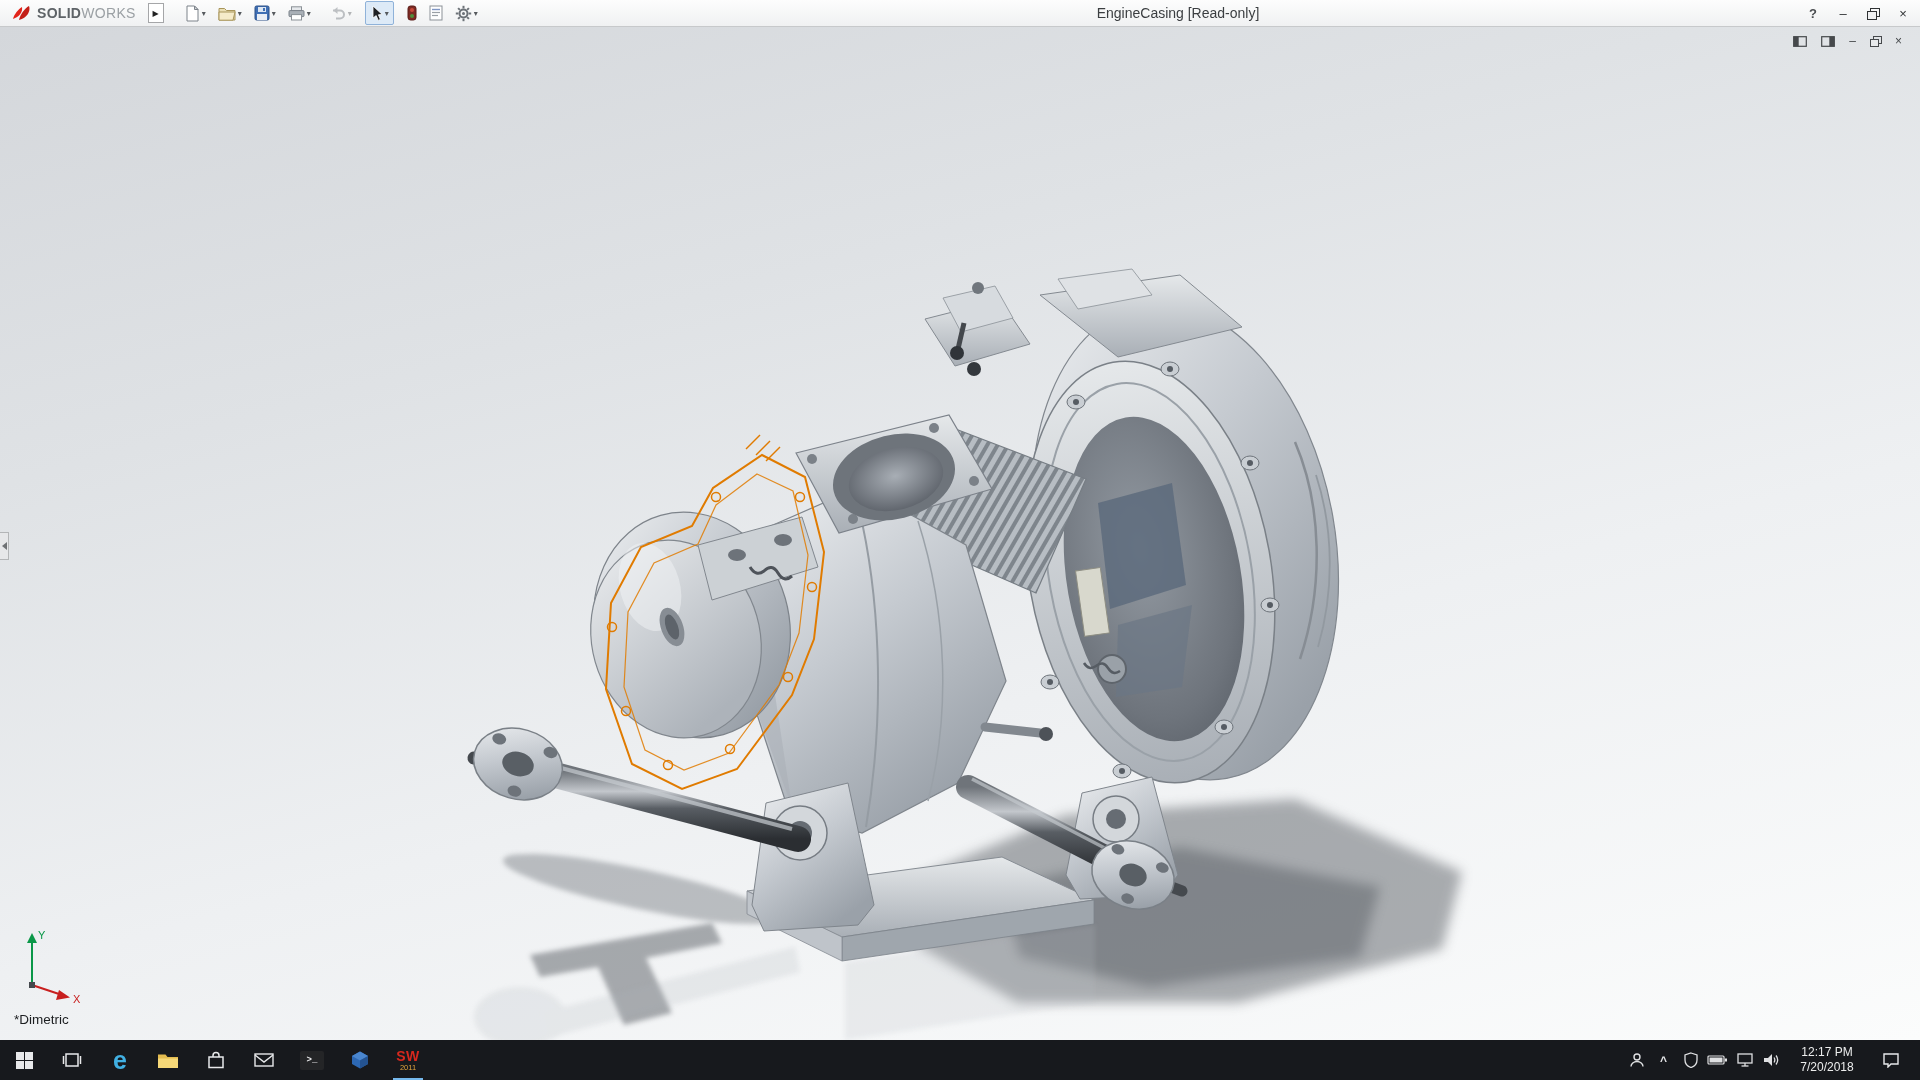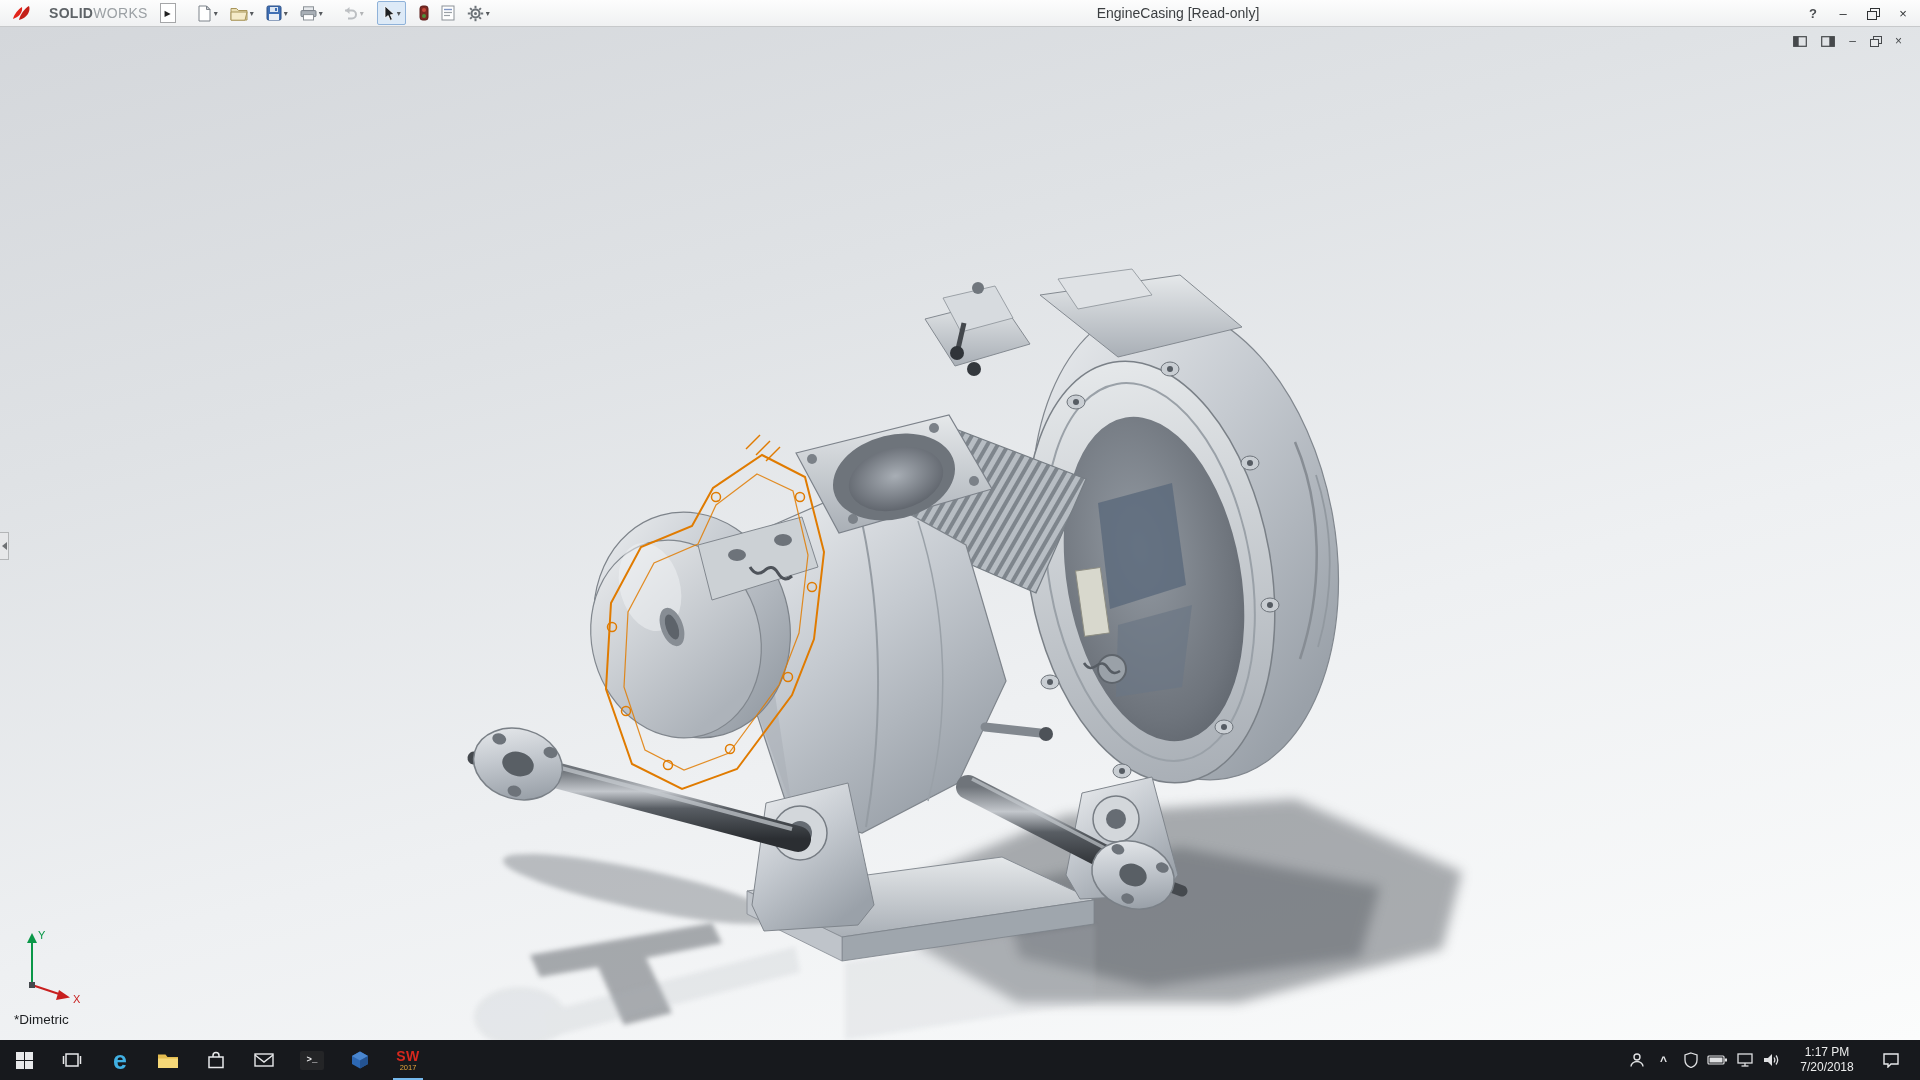--- a/index.html
+++ b/index.html
@@ -1,21 +1,21 @@
 <!DOCTYPE html>
 <html><head>
 <meta charset="utf-8">
 <style>
   *{margin:0;padding:0;box-sizing:border-box;}
   html,body{width:1920px;height:1080px;overflow:hidden;font-family:"Liberation Sans","DejaVu Sans",sans-serif;background:#fff;}
   .screen{position:relative;width:1920px;height:1080px;}
 
   
   .titlebar{position:absolute;top:0;left:0;width:1920px;height:27px;background:linear-gradient(#fdfdfd,#f0f1f2);border-bottom:1px solid #c7c9cb;display:flex;align-items:center;z-index:30;}
-  .logo{display:flex;align-items:center;gap:15px;padding:0 12px 0 10px;}
+  .logo{display:flex;align-items:center;gap:3px;padding:0 12px 0 10px;}
   .logo-solid{font-weight:bold;color:#5e6367;font-size:14px;letter-spacing:.3px;}
   .logo-works{color:#9ba0a4;font-size:14px;letter-spacing:.3px;}
   .expand-btn{width:16px;height:20px;border:1px solid #a5a6a8;background:#fff;display:flex;align-items:center;justify-content:center;font-size:8px;color:#222;margin-right:16px;cursor:pointer;}
   .toolbar{display:flex;align-items:center;gap:2px;}
   .tool{display:flex;align-items:center;height:24px;padding:0 4px;border:1px solid transparent;border-radius:2px;cursor:pointer;}
   .tool .dd{font-size:8px;color:#55595d;margin-left:2px;}
   .tool.active{border-color:#8fb2d9;background:#ddeaf7;}
   .tool.disabled{opacity:.42;}
   .tool.gapL{margin-left:6px;}
   .title{position:absolute;left:1178px;transform:translateX(-50%);font-size:14px;color:#3b3e41;white-space:nowrap;}
@@ -434,21 +434,21 @@
       <div class="ticon">
         <svg width="20" height="20" viewBox="0 0 20 20">
             <polygon points="10,1.5 18,6 18,14 10,18.5 2,14 2,6" fill="#2d68b4"></polygon>
             <polygon points="10,1.5 18,6 10,10.5 2,6" fill="#4a86cf"></polygon>
             <polygon points="10,10.5 18,6 18,14 10,18.5" fill="#245391"></polygon>
           </svg>
       </div>
       <div class="ticon running">
         <span class="sw-tile">
           <span class="sw-label">SW</span>
-          <span class="sw-year">2017</span>
+          <span class="sw-year">2011</span>
         </span>
       </div>
     </div>
 
     <div class="tray">
       <div class="tray-icon">
         <svg width="18" height="16" viewBox="0 0 18 16">
             <circle cx="9" cy="5" r="3" fill="none" stroke="#dfe0e2" stroke-width="1.4"></circle>
             <path d="M3 14.5 a6 5 0 0 1 12 0" fill="none" stroke="#dfe0e2" stroke-width="1.4"></path>
           </svg>
@@ -475,21 +475,21 @@
             <line x1="4.5" y1="13" x2="11.5" y2="13" stroke="#dfe0e2" stroke-width="1.3"></line>
           </svg>
       </div>
       <div class="tray-icon">
         <svg width="17" height="14" viewBox="0 0 17 14">
             <polygon points="1,5 5,5 9,1 9,13 5,9 1,9" fill="#dfe0e2"></polygon>
             <path d="M11 4.5 a4.5 4.5 0 0 1 0 5 M13 2.5 a7.5 7.5 0 0 1 0 9" fill="none" stroke="#dfe0e2" stroke-width="1.3"></path>
           </svg>
       </div>
       <div class="clock">
-        <div>1:17 PM</div>
+        <div>12:17 PM</div>
         <div>7/20/2018</div>
       </div>
       <div class="action">
         <svg width="18" height="16" viewBox="0 0 18 16">
             <path d="M2 2 h14 v10 h-7 l-3 3 v-3 h-4 z" fill="none" stroke="#e8e9eb" stroke-width="1.4"></path>
           </svg>
       </div>
       <div class="show-desktop"></div>
     </div>
   </div>

